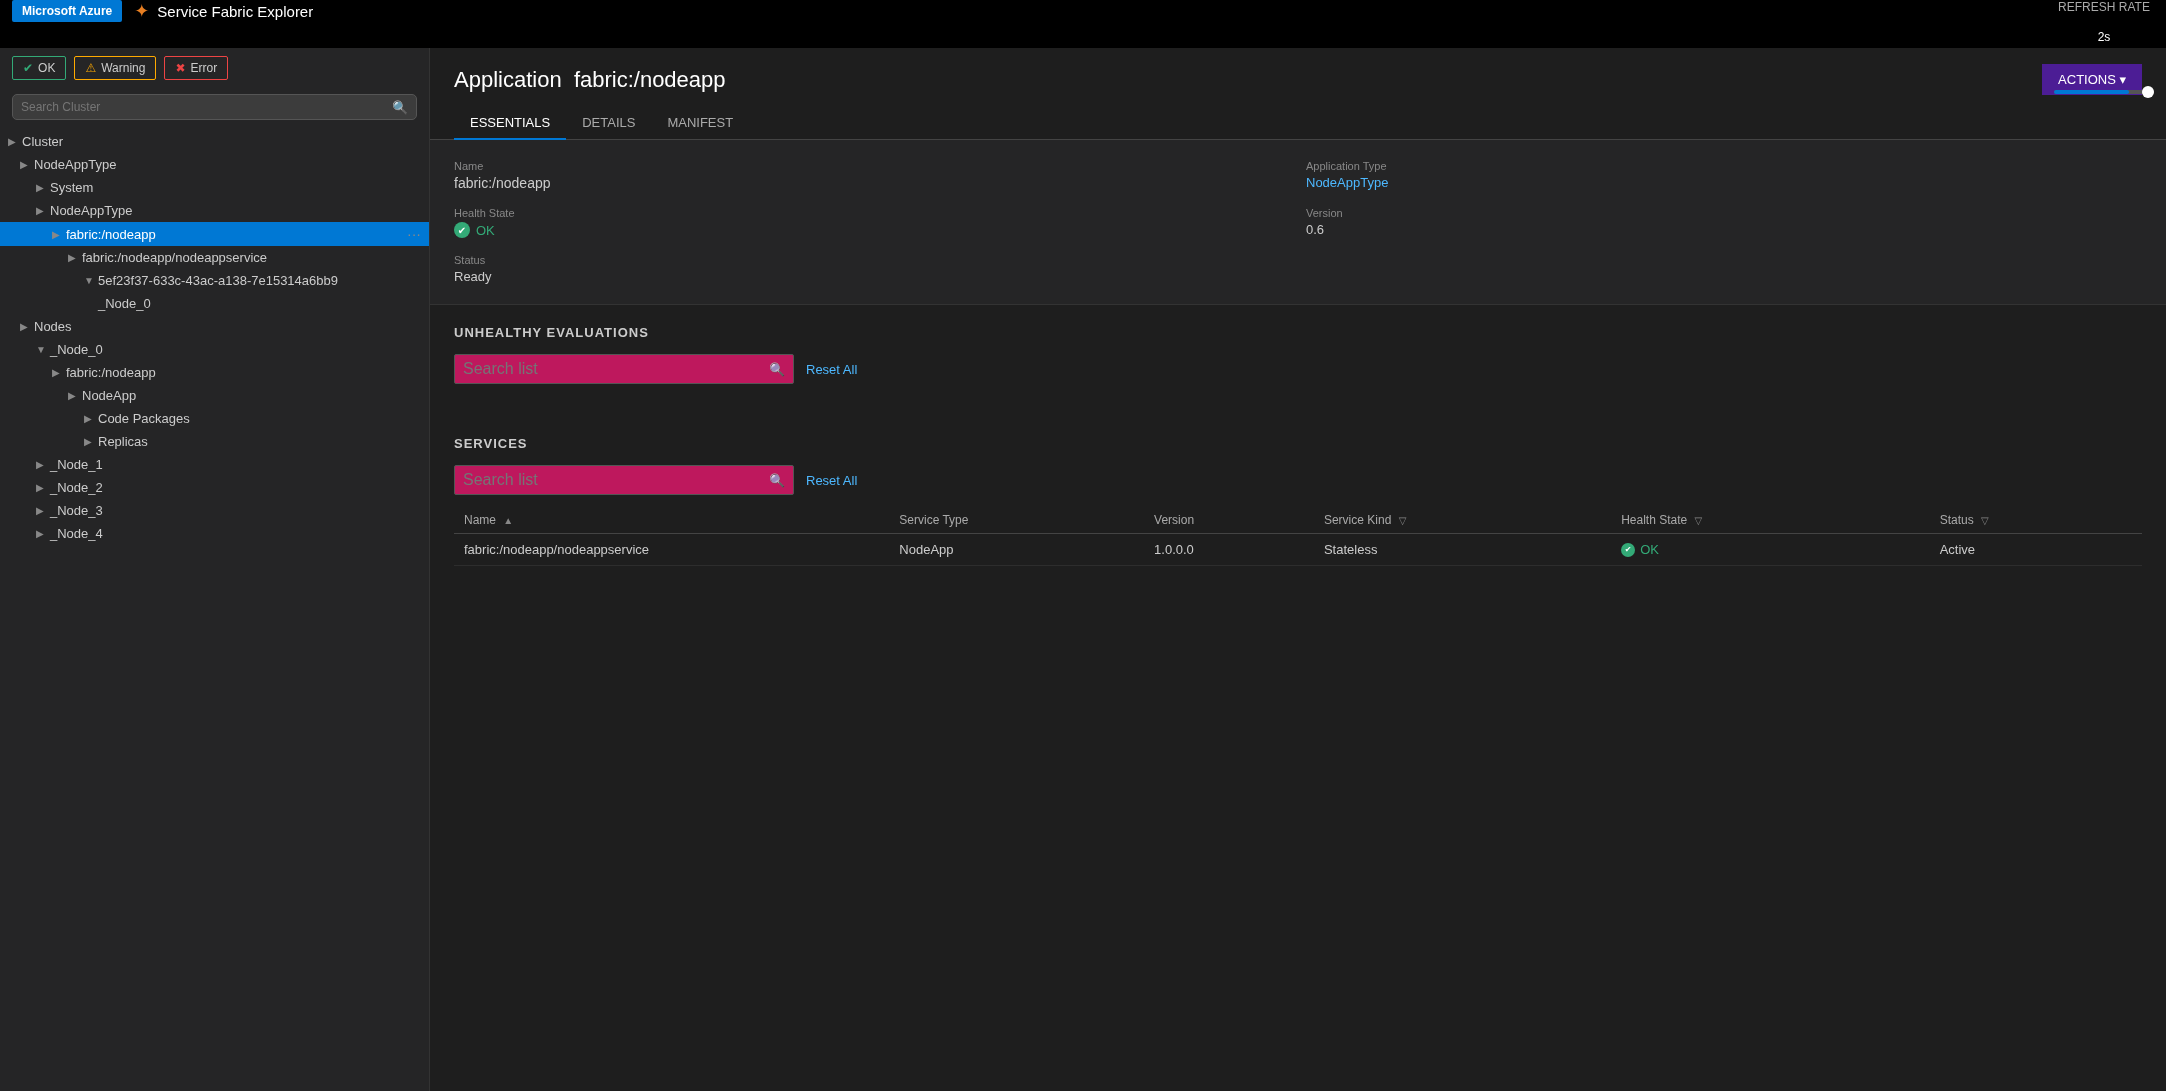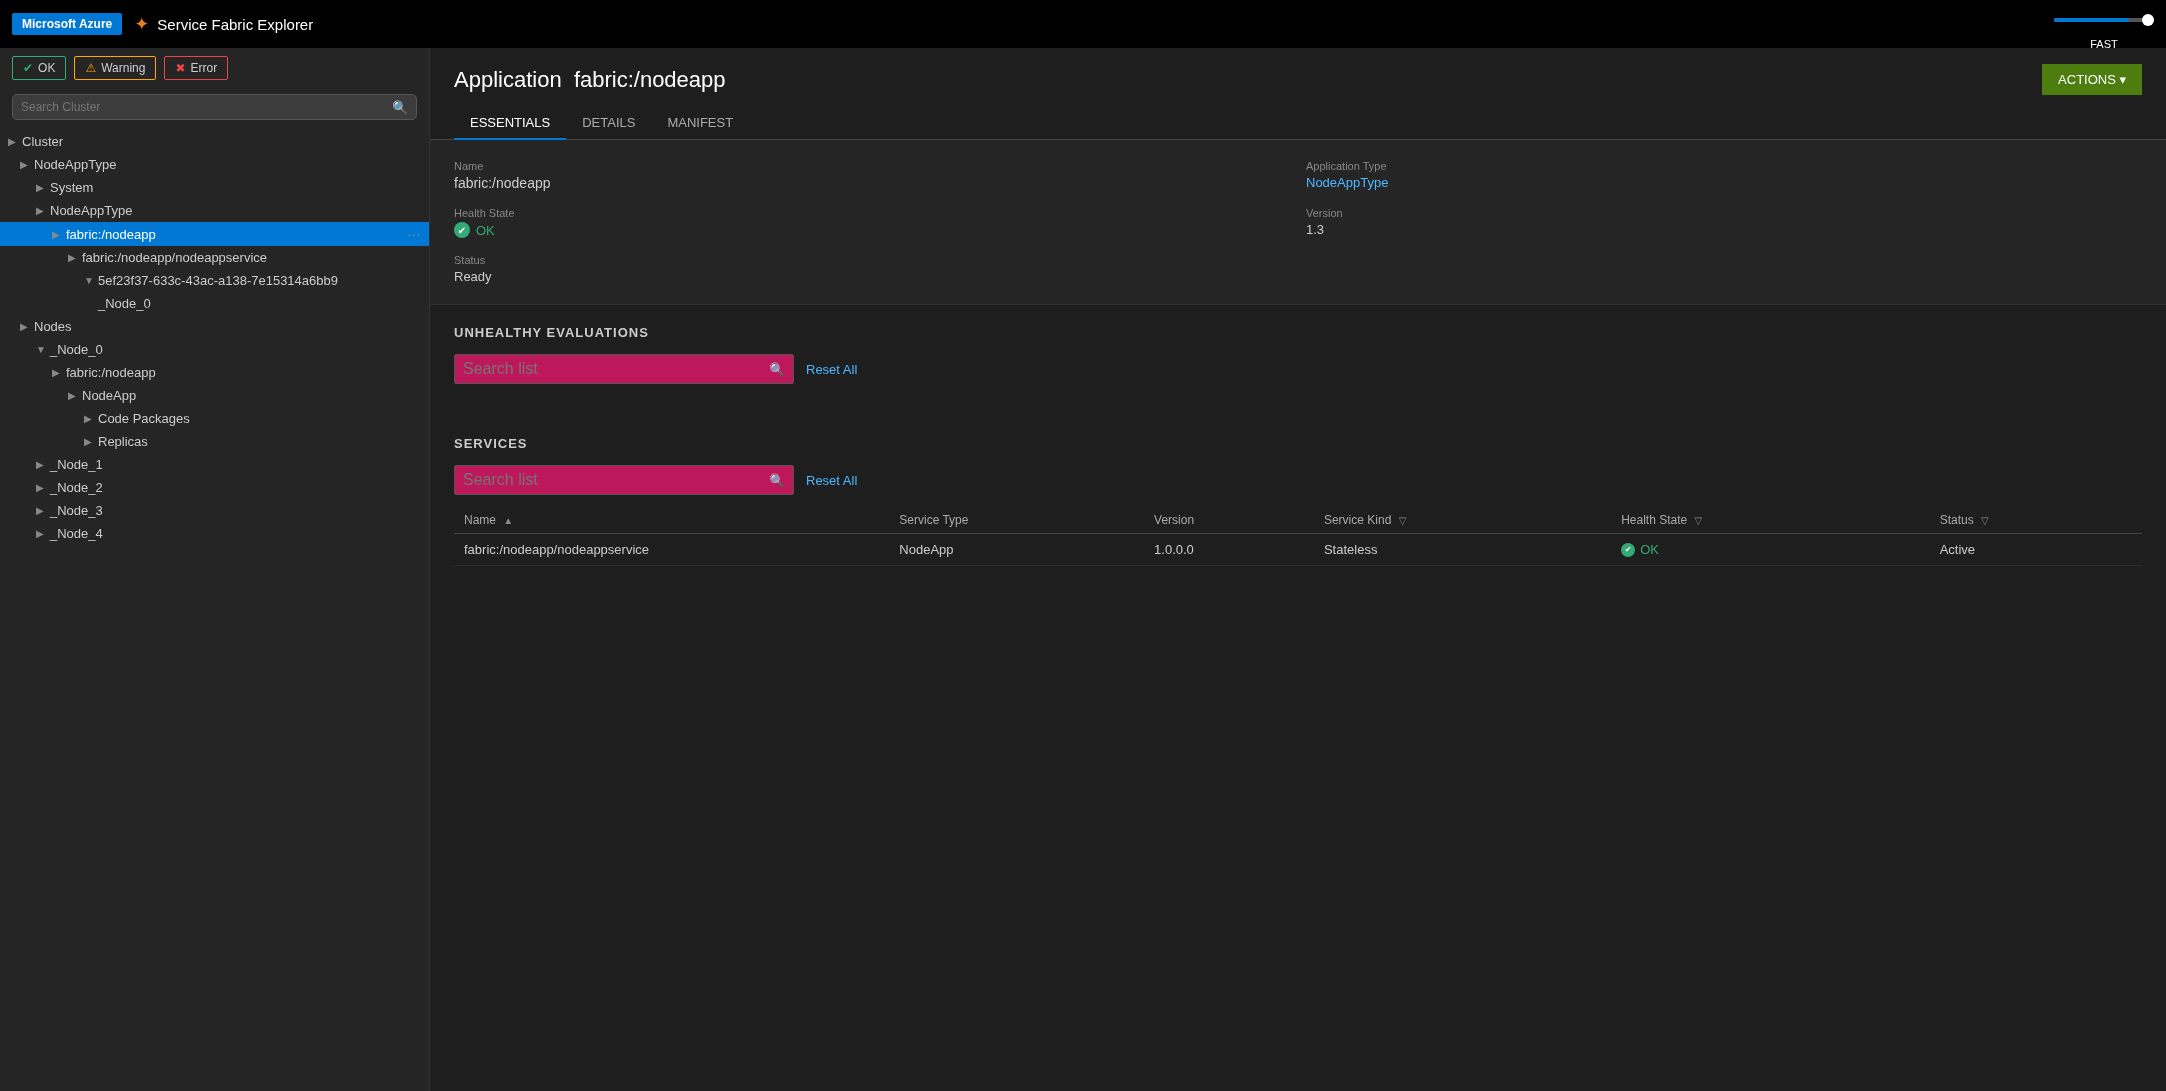--- a/index.html
+++ b/index.html
@@ -1,19 +1,19 @@
 <!DOCTYPE html>
 <html><head>
   <meta charset="utf-8">
   <style>
     * { box-sizing: border-box; margin: 0; padding: 0; }
     body { background: #1a1a1a; color: #ccc; font-family: 'Segoe UI', Arial, sans-serif; font-size: 13px; height: 100vh; overflow: hidden; }
 
     
-    .topbar { display: flex; align-items: center; background: #000; height: 48px; padding: 0 12px; justify-content: space-between; }
+    .topbar { display: flex; align-items: flex-start; background: #000; height: 48px; padding: 0 12px; justify-content: space-between; }
     .topbar-left { display: flex; align-items: center; gap: 12px; }
     .azure-logo { background: #0078d4; color: white; font-size: 12px; font-weight: bold; padding: 4px 10px; border-radius: 2px; white-space: nowrap; }
     .app-title { color: white; font-size: 15px; display: flex; align-items: center; gap: 8px; }
     .fabric-icon { color: #e67e22; font-size: 18px; }
     .topbar-right { display: flex; align-items: center; gap: 16px; color: #aaa; font-size: 12px; flex-direction: column; }
     .refresh-label { color: #aaa; }
     .refresh-rate { color: white; font-weight: normal; }
     .refresh-slider { display: flex; align-items: center; gap: 8px; }
     .slider-track { width: 100px; height: 4px; background: #555; border-radius: 2px; position: relative; }
     .slider-fill { width: 75%; height: 100%; background: #0078d4; border-radius: 2px; }
@@ -58,21 +58,21 @@
 
     
     .content { flex: 1; overflow-y: auto; background: #1e1e1e; }
     .content::-webkit-scrollbar { width: 8px; }
     .content::-webkit-scrollbar-track { background: #1e1e1e; }
     .content::-webkit-scrollbar-thumb { background: #555; }
 
     .content-header { display: flex; align-items: center; justify-content: space-between; padding: 16px 24px 0; }
     .page-title { font-size: 22px; color: #888; font-weight: 300; }
     .page-title span { color: white; font-weight: 400; }
-    .actions-btn { background: #4d7c0f; color: white; border: none; padding: 8px 16px; font-size: 13px; cursor: pointer; display: flex; align-items: center; gap: 6px; }
+    .actions-btn { background: #4c1d95; color: white; border: none; padding: 8px 16px; font-size: 13px; cursor: pointer; display: flex; align-items: center; gap: 6px; }
 
     
     .tabs { display: flex; padding: 12px 24px 0; border-bottom: 1px solid #444; margin: 0 0 0 0; }
     .tab { padding: 8px 16px; cursor: pointer; font-size: 13px; color: #aaa; border-bottom: 2px solid transparent; margin-bottom: -1px; }
     .tab.active { color: white; border-bottom: 2px solid #0078d4; }
 
     
     .essentials-section { padding: 20px 24px; background: #252526; margin: 0; border-bottom: 1px solid #333; }
     .essentials-grid { display: grid; grid-template-columns: 1fr 1fr; gap: 16px; }
     .field-label { font-size: 11px; color: #888; margin-bottom: 3px; }
@@ -263,21 +263,21 @@
         </div>
         <div>
           <div class="field-label">Health State</div>
           <div class="health-ok">
             <div class="health-ok-circle">✔</div>
             <span>OK</span>
           </div>
         </div>
         <div>
           <div class="field-label">Version</div>
-          <div class="field-value">1.3</div>
+          <div class="field-value">0.6</div>
         </div>
         <div>
           <div class="field-label">Status</div>
           <div class="field-value">Ready</div>
         </div>
       </div>
     </div>
 
     <div class="section">
       <div class="section-title">UNHEALTHY EVALUATIONS</div>

